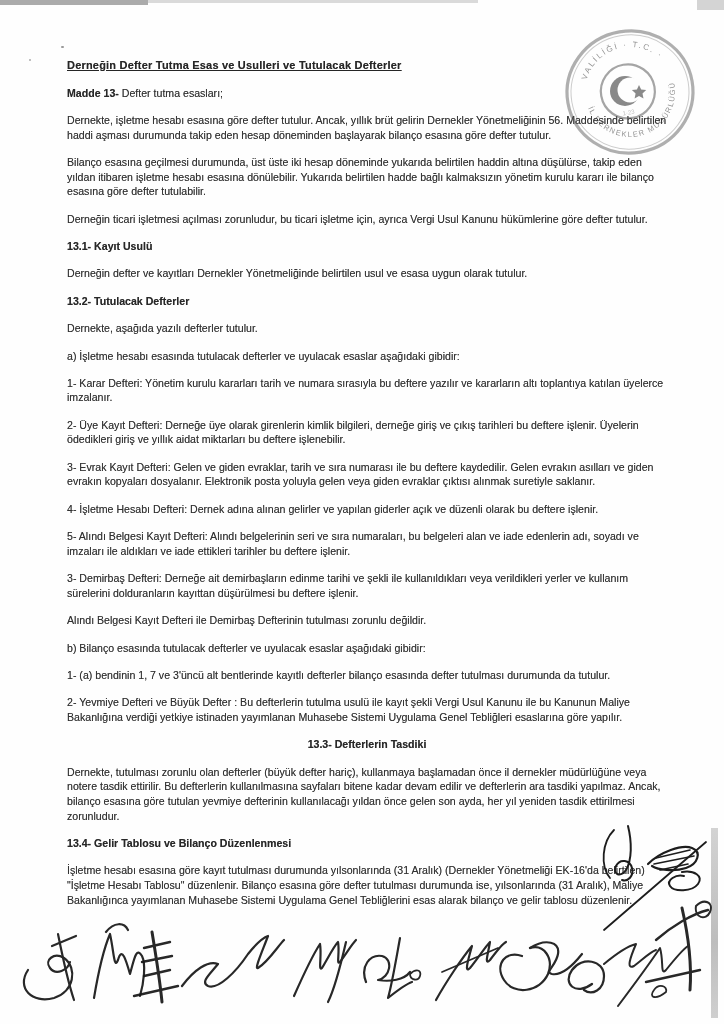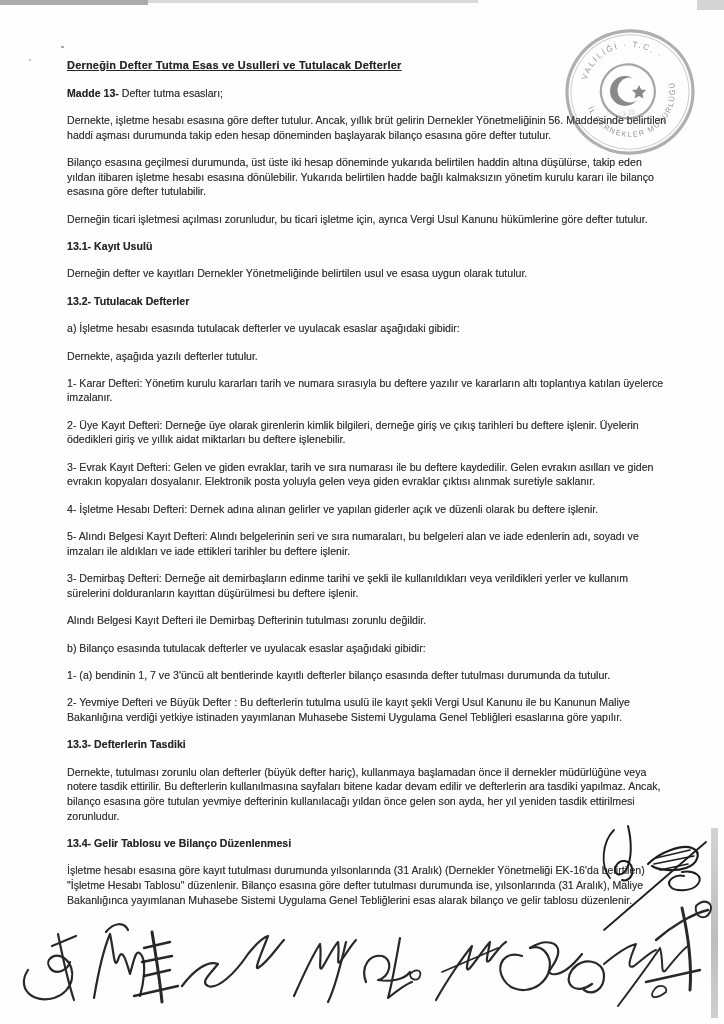--- a/index.html
+++ b/index.html
@@ -14,21 +14,21 @@
     color:#323232;font-size:10.6px;line-height:14.6px;
     text-shadow:0 0 .4px rgba(40,40,40,.55);
   }
   .doc-title{
     font-weight:bold;color:#262626;text-decoration:underline;
     margin:0 0 13px 0;font-size:11px;letter-spacing:.2px;
   }
   .h2{font-weight:bold;color:#282828;margin:0 0 12.8px 0;}
   .para{margin:0 0 12.8px 0;}
   .bold{font-weight:bold;color:#282828;}
-  .gap-top{margin-top:4px;}
+  .gap-top{margin-top:4px;text-align:center;}
 
   
   .artifact{position:absolute;}
   .strip-topleft{left:0;top:0;width:148px;height:5px;background:#8f8f8f;opacity:.75;}
   .strip-topmid{left:148px;top:0;width:330px;height:3px;background:#dadada;}
   .mark-topright{left:697px;top:0;width:27px;height:10px;background:#d4d4d4;}
   .strip-right{left:711px;top:828px;width:7px;height:190px;
     background:linear-gradient(to bottom,#d3d3d3,#bdbdbd 60%,#cfcfcf);}
   .speck1{left:61px;top:46px;width:3px;height:2px;background:#9a9a9a;border-radius:1px;}
   .speck2{left:29px;top:59px;width:2px;height:2px;background:#ababab;border-radius:1px;}
@@ -53,22 +53,22 @@
   <div class="content">
     <div class="doc-title">Derneğin Defter Tutma Esas ve Usulleri ve Tutulacak Defterler</div>
     <p class="para"><span class="bold">Madde 13-</span> <span>Defter tutma esasları;</span></p>
 
     <p class="para">Dernekte, işletme hesabı esasına göre defter tutulur. Ancak, yıllık brüt gelirin Dernekler Yönetmeliğinin 56. Maddesinde belirtilen haddi aşması durumunda takip eden hesap döneminden başlayarak bilanço esasına göre defter tutulur.</p>
     <p class="para">Bilanço esasına geçilmesi durumunda, üst üste iki hesap döneminde yukarıda belirtilen haddin altına düşülürse, takip eden yıldan itibaren işletme hesabı esasına dönülebilir. Yukarıda belirtilen hadde bağlı kalmaksızın yönetim kurulu kararı ile bilanço esasına göre defter tutulabilir.</p>
     <p class="para">Derneğin ticari işletmesi açılması zorunludur, bu ticari işletme için, ayrıca Vergi Usul Kanunu hükümlerine göre defter tutulur.</p>
     <div class="h2">13.1- Kayıt Usulü</div>
     <p class="para">Derneğin defter ve kayıtları Dernekler Yönetmeliğinde belirtilen usul ve esasa uygun olarak tutulur.</p>
     <div class="h2">13.2- Tutulacak Defterler</div>
+    <p class="para">Dernekte, aşağıda yazılı defterler tutulur.</p>
     <p class="para">a) İşletme hesabı esasında tutulacak defterler ve uyulacak esaslar aşağıdaki gibidir:</p>
-    <p class="para">Dernekte, aşağıda yazılı defterler tutulur.</p>
     <p class="para">1- Karar Defteri: Yönetim kurulu kararları tarih ve numara sırasıyla bu deftere yazılır ve kararların altı toplantıya katılan üyelerce imzalanır.</p>
     <p class="para">2- Üye Kayıt Defteri: Derneğe üye olarak girenlerin kimlik bilgileri, derneğe giriş ve çıkış tarihleri bu deftere işlenir. Üyelerin ödedikleri giriş ve yıllık aidat miktarları bu deftere işlenebilir.</p>
     <p class="para">3- Evrak Kayıt Defteri: Gelen ve giden evraklar, tarih ve sıra numarası ile bu deftere kaydedilir. Gelen evrakın asılları ve giden evrakın kopyaları dosyalanır. Elektronik posta yoluyla gelen veya giden evraklar çıktısı alınmak suretiyle saklanır.</p>
     <p class="para">4- İşletme Hesabı Defteri: Dernek adına alınan gelirler ve yapılan giderler açık ve düzenli olarak bu deftere işlenir.</p>
     <p class="para">5- Alındı Belgesi Kayıt Defteri: Alındı belgelerinin seri ve sıra numaraları, bu belgeleri alan ve iade edenlerin adı, soyadı ve imzaları ile aldıkları ve iade ettikleri tarihler bu deftere işlenir.</p>
     <p class="para">3- Demirbaş Defteri: Derneğe ait demirbaşların edinme tarihi ve şekli ile kullanıldıkları veya verildikleri yerler ve kullanım sürelerini dolduranların kayıttan düşürülmesi bu deftere işlenir.</p>
     <p class="para">Alındı Belgesi Kayıt Defteri ile Demirbaş Defterinin tutulması zorunlu değildir.</p>
     <p class="para">b) Bilanço esasında tutulacak defterler ve uyulacak esaslar aşağıdaki gibidir:</p>
     <p class="para">1- (a) bendinin 1, 7 ve 3'üncü alt bentlerinde kayıtlı defterler bilanço esasında defter tutulması durumunda da tutulur.</p>
     <p class="para">2- Yevmiye Defteri ve Büyük Defter : Bu defterlerin tutulma usulü ile kayıt şekli Vergi Usul Kanunu ile bu Kanunun Maliye Bakanlığına verdiği yetkiye istinaden yayımlanan Muhasebe Sistemi Uygulama Genel Tebliğleri esaslarına göre yapılır.</p>

